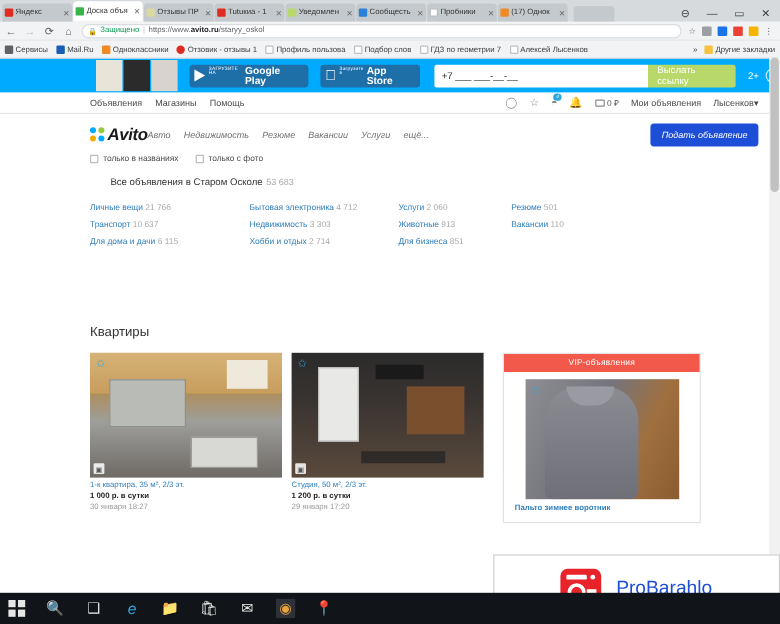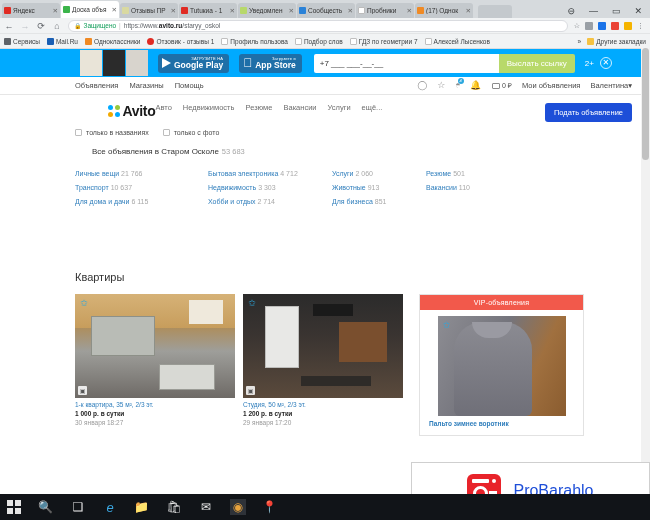--- a/index.html
+++ b/index.html
@@ -67,21 +67,21 @@
     position:relative;
   }
   .promo-thumbs { display:flex; margin-left:80px; gap:1px; }
   .promo-thumbs i { display:block; width:22px; height:26px; background:#e9e4d8; }
   .promo-thumbs i.b { background:#2b2b2b; }
   .promo-thumbs i.c { background:#d8d4cd; }
   .store-btn {
     height:19px; background:#1e6fa8; border-radius:3px; display:flex; align-items:center;
     padding:0 6px 0 4px; gap:3px; margin-left:10px; color:#fff;
   }
-  .store-btn .sbtxt { display:flex; flex-direction:column; line-height:1;align-items:flex-end; }
+  .store-btn .sbtxt { display:flex; flex-direction:row; line-height:1; }
   .store-btn .sbsm { font-size:4px; letter-spacing:.2px; }
   .store-btn .sbbig { font-size:8.5px; font-weight:bold; }
   .gplay-tri {
     width:0;height:0;border-left:9px solid #fff;
     border-top:5px solid transparent;border-bottom:5px solid transparent;
   }
   .apple { font-size:12px; line-height:1; }
   .phone-input {
     margin-left:12px; height:19px; width:185px; background:#fff; border-radius:2px 0 0 2px;
     display:flex; align-items:center; padding:0 6px; font-size:8px; color:#333;
@@ -107,21 +107,21 @@
   .tn-ico { font-size:9px; color:#8c8c8c; position:relative; line-height:1; }
   .tn-badge {
     position:absolute; top:-3px; right:-3px; background:#2ba7de; color:#fff;
     font-size:4px; border-radius:5px; padding:0 2px; line-height:6px;
   }
   .wallet { display:flex; align-items:center; gap:2px; font-size:7px; color:#4a4a4a; }
   .wallet-box { width:8px;height:6px;border:1px solid #8c8c8c;border-radius:1px; }
 
   
   .avito-head {
-    display:flex; align-items:flex-start; padding:8px 18px 0 108px; height:26px;
+    display:flex; align-items:center; padding:8px 18px 0 75px; height:26px;font-style:italic;
   }
   .logo { display:flex; align-items:center; gap:3px; }
   .logo-dots { display:grid; grid-template-columns: 5px 5px; grid-gap:1.5px; }
   .logo-dots i { width:5px;height:5px;border-radius:50%; display:block; }
   .logo-text { font-size:14px; font-weight:bold; color:#1a1a1a; letter-spacing:-.3px; }
   .main-nav { display:flex; gap:11px; margin-left:0; font-size:7.5px; color:#6e6e6e; }
   .submit-btn {
     margin-left:auto; background:#1d4ed8; color:#fff; font-size:7.5px;
     padding:5px 9px; border-radius:3px; white-space:nowrap;
   }
@@ -414,21 +414,21 @@
     <div class="topnav-right">
       <span class="tn-ico">◯</span>
       <span class="tn-ico">☆</span>
       <span class="tn-ico">◓<i class="tn-badge">4</i></span>
       <span class="tn-ico">🔔</span>
       <span class="wallet">
           <i class="wallet-box"></i>
           <span>0 ₽</span>
         </span>
       <span>Мои объявления</span>
-      <span><span>Валентина</span><span>▾</span></span>
+      <span><span>Лысенков</span><span>▾</span></span>
     </div>
   </div>
 
   <div class="avito-head">
     <div class="logo">
       <span class="logo-dots">
         <i style="background:#00aaff"></i>
           <i style="background:#97c93d"></i>
         <i style="background:#f2a900"></i>
           <i style="background:#00aaff"></i>

